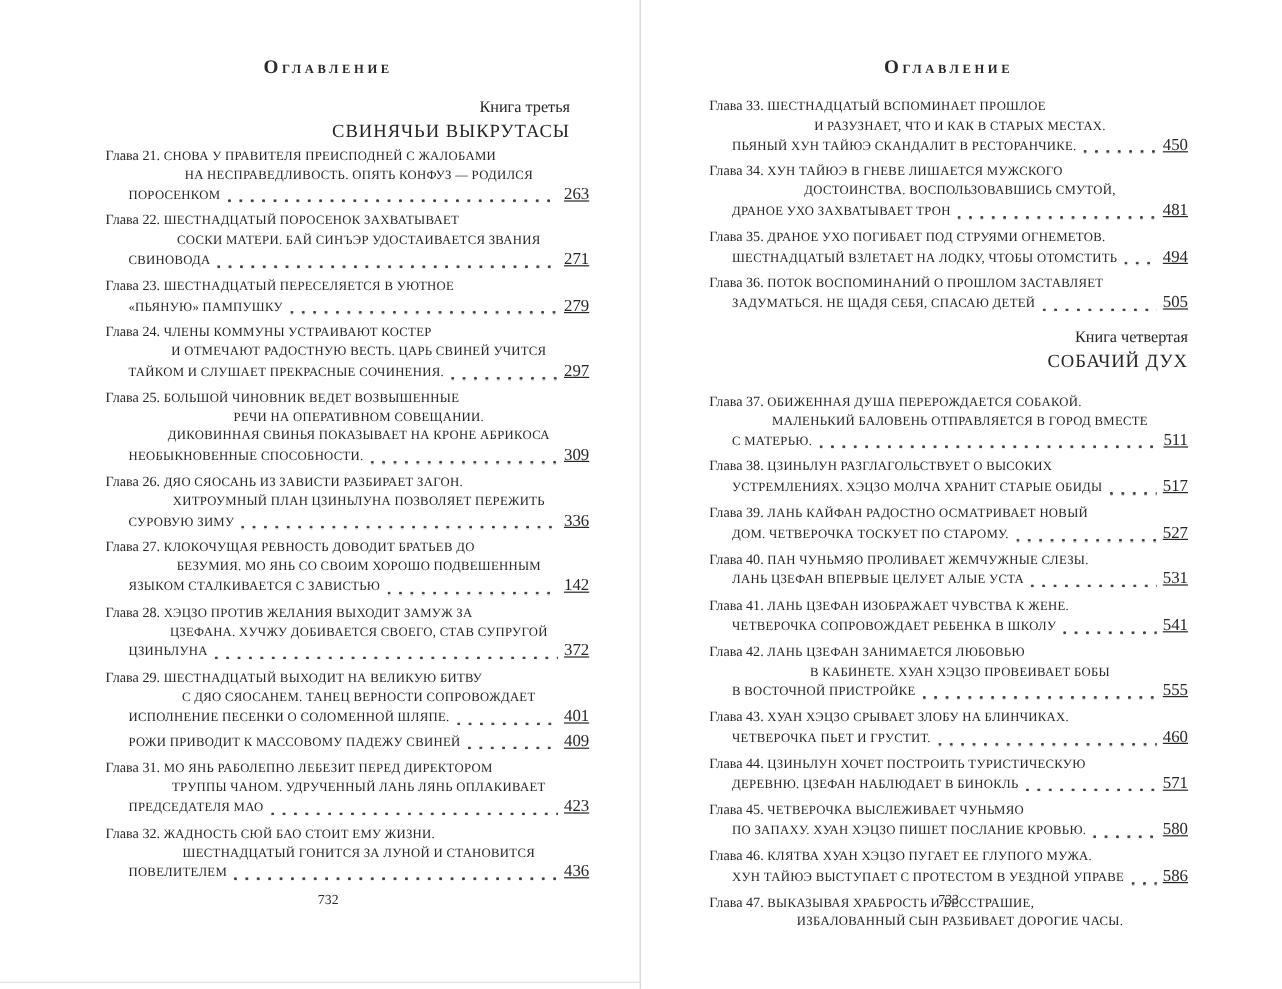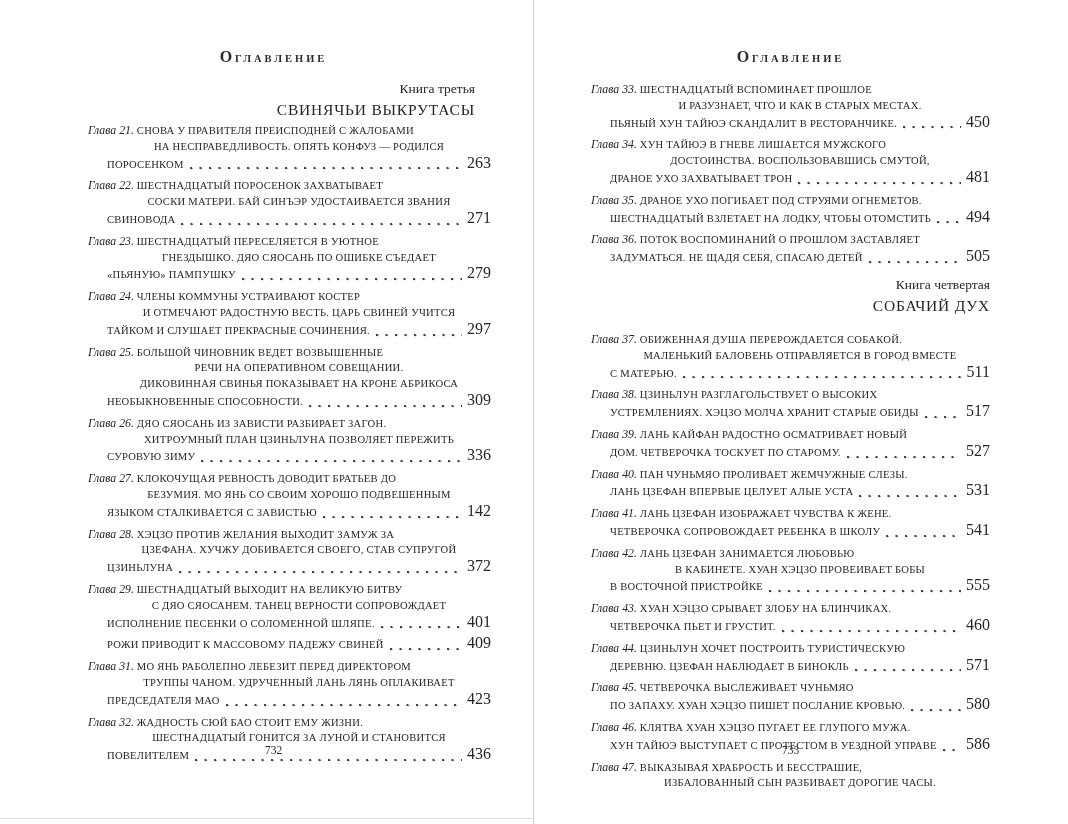--- a/index.html
+++ b/index.html
@@ -31,28 +31,28 @@
   .book-heading-inline{margin:10px 0 14px 0;}
 
   
   .entries{position:absolute;}
   .entries-left{left:88px;top:121px;width:403px;}
   .entries-right{left:591px;top:80px;width:399px;}
   .entry{margin-bottom:4px;}
   .line{display:flex;align-items:baseline;line-height:15.8px;}
   .line.cont{padding-left:19px;justify-content:center;}
   .txt{white-space:pre;}
-  .ch{font-size:11.8px;font-style:italic;}
+  .ch{font-size:11.8px;}
   .tt{font-size:10.6px;letter-spacing:0.25px;}
   .leader{
     flex:1;align-self:flex-end;height:4px;margin:0 5px 2px 6px;min-width:14px;
     background-image:radial-gradient(circle at 1.2px 1.2px,#3c3c3c 1px,rgba(0,0,0,0) 1.4px);
     background-size:9.5px 3px;background-repeat:repeat-x;background-position:left bottom;
   }
-  .pg{font-size:16px;}
+  .pg{font-size:14px;text-decoration:underline;}
 
   
   .folio{position:absolute;top:744px;text-align:center;font-size:11.5px;color:#2a2a2a;}
   .folio-left{left:72px;width:403px;}
   .folio-right{left:591px;width:399px;}
 </style>
 </head>
 <body>
 
 <div class="spread">
@@ -88,23 +88,20 @@
             <span class="txt tt">СВИНОВОДА</span>
             <span class="leader"></span>
             <span class="pg">271</span>
           </div>
         </div>
         <div class="entry">
           <div class="line">
             <span class="txt"><span class="ch">Глава 23. </span><span class="tt">ШЕСТНАДЦАТЫЙ ПЕРЕСЕЛЯЕТСЯ В УЮТНОЕ</span></span>
           </div>
           <div class="line cont">
-            <span class="txt tt">ГНЕЗДЫШКО. ДЯО СЯОСАНЬ ПО ОШИБКЕ СЪЕДАЕТ</span>
-          </div>
-          <div class="line cont">
             <span class="txt tt">«ПЬЯНУЮ» ПАМПУШКУ</span>
             <span class="leader"></span>
             <span class="pg">279</span>
           </div>
         </div>
         <div class="entry">
           <div class="line">
             <span class="txt"><span class="ch">Глава 24. </span><span class="tt">ЧЛЕНЫ КОММУНЫ УСТРАИВАЮТ КОСТЕР</span></span>
           </div>
           <div class="line cont">

